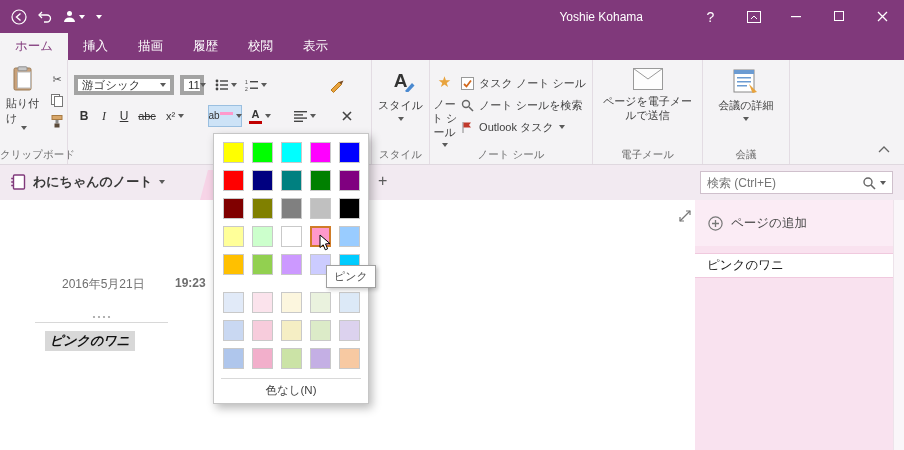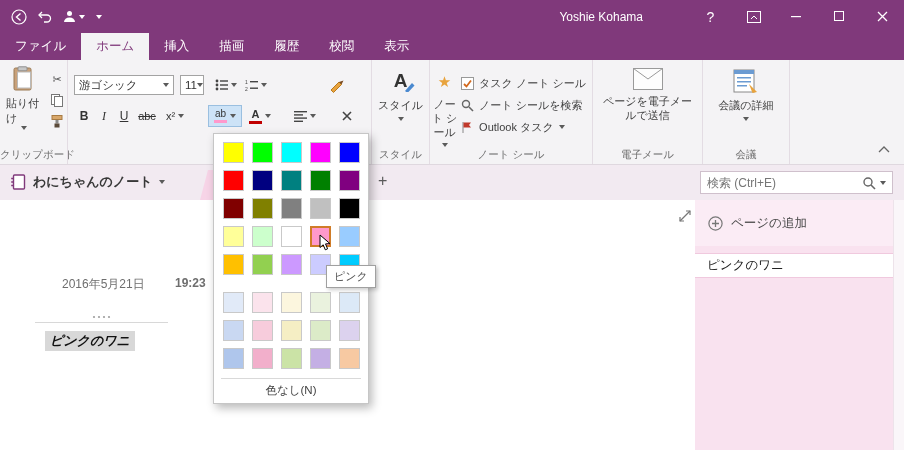--- a/index.html
+++ b/index.html
@@ -32,21 +32,21 @@
   .bigbtn .blabel{margin-top:5px;}
 
   .clip-wrap{display:flex;margin:6px 0 0 6px;gap:5px;}
   .paste-col{width:36px;display:flex;flex-direction:column;align-items:center;font-size:11px;color:#3E3E3E;}
   .paste-col .blabel{margin-top:4px;}
   .mini-col{display:flex;flex-direction:column;gap:3px;padding-top:4px;}
   .mini{height:18px;width:20px;display:flex;align-items:center;justify-content:center;font-size:11px;color:#555;}
 
   .font-row1{display:flex;align-items:center;margin:14px 0 0 6px;}
   .font-row2{display:flex;align-items:center;margin:9px 0 0 6px;}
-  .combo{background:#fff;border:1px solid #a3a3a3;height:20px;display:flex;align-items:center;font-size:11.5px;color:#333;padding:0 4px;white-space:nowrap;}
+  .combo{background:#fff;border:4px solid #a3a3a3;height:20px;display:flex;align-items:center;font-size:11.5px;color:#333;padding:0 4px;white-space:nowrap;}
   .combo .caret{margin-left:auto;}
   .fbtn{height:22px;display:flex;align-items:center;justify-content:center;color:#333;}
   .sep-sp{width:18px;}
   .press{background:#CDE3F7;border:1px solid #9ABFE0;}
   .colorbar{width:13px;height:3px;margin-top:1px;}
 
   .tags-wrap{display:flex;margin-top:3px;}
   .tag-col{margin-left:2px;padding-top:9px;}
   .srow{display:flex;align-items:center;gap:5px;font-size:11px;color:#3E3E3E;height:22px;white-space:nowrap;padding-right:6px;}
 
@@ -140,21 +140,20 @@
       </span>
       <span class="tb-btn">
         <svg width="11" height="11">
             <path d="M1 1 L10 10 M10 1 L1 10" stroke="#fff" stroke-width="1.3"></path>
           </svg>
       </span>
     </div>
   </div>
 
   <div class="ribbon-tabs">
-    <span class="rtab">ファイル</span>
     <span class="rtab active">ホーム</span>
     <span class="rtab">挿入</span>
     <span class="rtab">描画</span>
     <span class="rtab">履歴</span>
     <span class="rtab">校閲</span>
     <span class="rtab">表示</span>
   </div>
 
   <div class="ribbon">
 
@@ -232,21 +231,21 @@
         <span class="fbtn" style="width:20px;font-weight:bold;">B</span>
         <span class="fbtn" style="width:20px;font-style:italic;font-family:'Liberation Serif','DejaVu Serif',serif;">I</span>
         <span class="fbtn" style="width:20px;text-decoration:underline;">U</span>
         <span class="fbtn" style="width:26px;text-decoration:line-through;font-size:11px;">abc</span>
         <span class="fbtn" style="width:30px;gap:3px;">
           <span style="font-size:11px;">x²</span>
           <span class="caret"></span>
         </span>
         <span class="sep-sp"></span>
         <span class="fbtn press" style="width:34px;gap:3px;">
-          <span style="display:flex;flex-direction:column;align-items:center;">
+          <span style="display:flex;flex-direction:row;align-items:flex-start;">
             <span style="font-size:10px;line-height:10px;">ab</span>
             <span class="colorbar" style="background:#FF99CC;"></span>
           </span>
           <span class="caret"></span>
         </span>
         <span class="fbtn" style="width:28px;margin-left:4px;gap:3px;">
           <span style="display:flex;flex-direction:column;align-items:center;">
             <span style="font-size:11px;line-height:11px;font-weight:bold;">A</span>
             <span class="colorbar" style="background:#C00000;"></span>
           </span>

